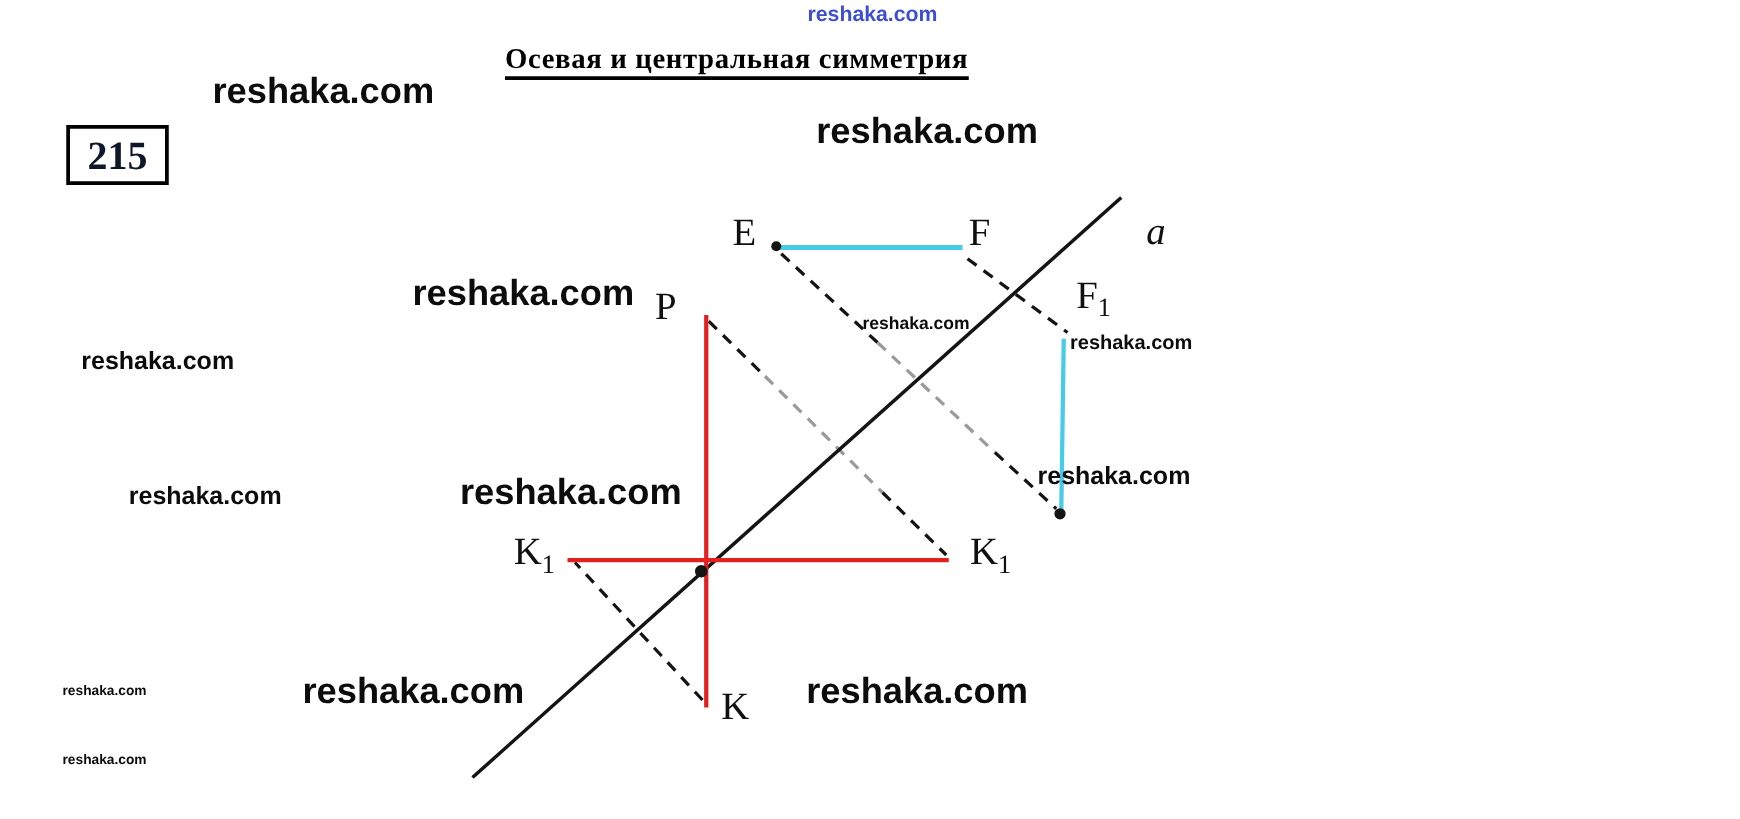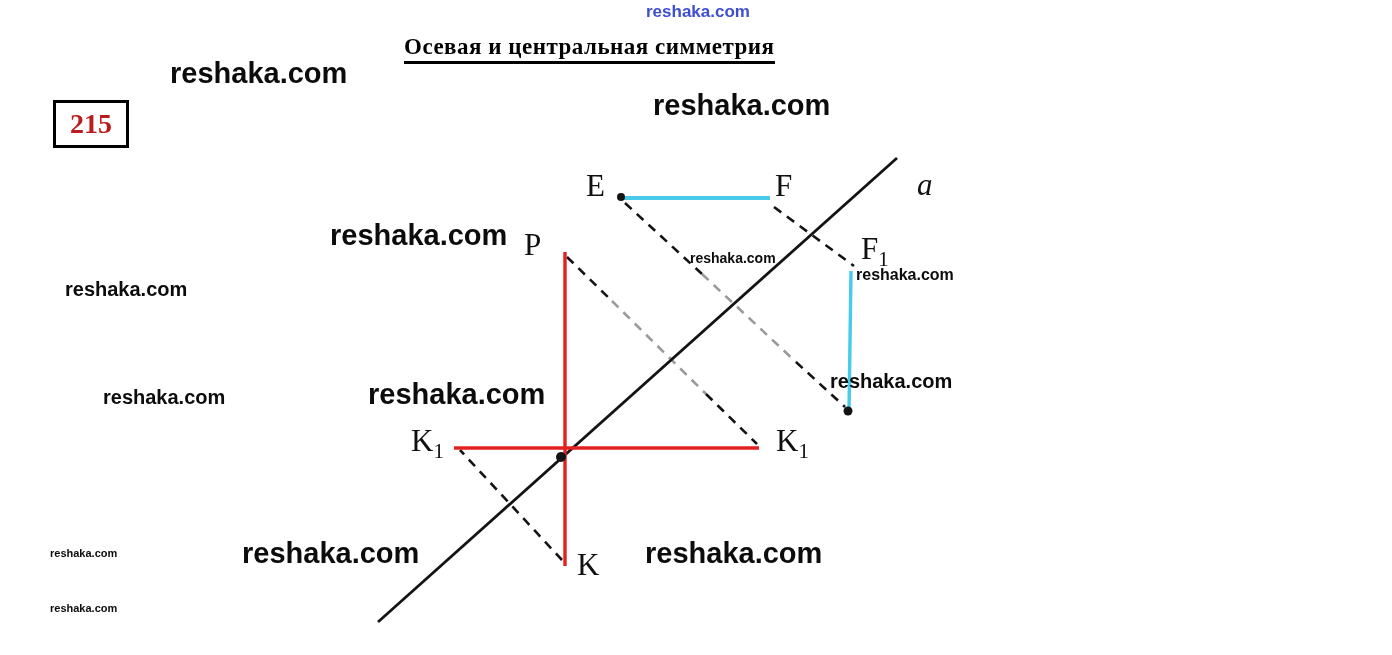--- a/index.html
+++ b/index.html
@@ -20,21 +20,21 @@
   .wm-xs { font-size: 11px; font-weight: 600; }
   .title {
     font-family: "Liberation Serif", "DejaVu Serif", serif;
     font-size: 23px; font-weight: bold; color: #000;
     border-bottom: 3px solid #000;
     padding-bottom: 1px;
     letter-spacing: 0.5px;
   }
   .numbox {
     font-family: "Liberation Serif", "DejaVu Serif", serif;
-    font-size: 28px; font-weight: bold; color: #b91c1c;
+    font-size: 32px; font-weight: bold; color: #0f172a;
     border: 3px solid #000;
     padding: 0 14px;
     line-height: 42px;
   }
   .lbl {
     font-family: "Liberation Serif", "DejaVu Serif", serif;
     font-size: 31px; color: #101010;
   }
   .lbl sub { font-size: 0.68em; line-height: 0; }
   .italic { font-style: italic; }
@@ -107,21 +107,21 @@
 <span class="abs wm wm-xs" style="left:50px; top:547px;">reshaka.com</span>
 
 <span class="abs wm wm-xs" style="left:50px; top:602px;">reshaka.com</span>
 
 <span class="abs lbl" style="left:586px; top:168px;"><span>E</span><sub></sub></span>
 
 <span class="abs lbl" style="left:775px; top:168px;"><span>F</span><sub></sub></span>
 
 <span class="abs lbl italic" style="left:917px; top:167px;"><span>a</span><sub></sub></span>
 
-<span class="abs lbl" style="left:861px; top:231px;"><span>F</span><sub>1</sub></span>
+<span class="abs lbl" style="left:861px; top:218px;"><span>F</span><sub>1</sub></span>
 
 <span class="abs lbl" style="left:524px; top:227px;"><span>P</span><sub></sub></span>
 
 <span class="abs lbl" style="left:411px; top:423px;"><span>K</span><sub>1</sub></span>
 
 <span class="abs lbl" style="left:776px; top:423px;"><span>K</span><sub>1</sub></span>
 
 <span class="abs lbl" style="left:577px; top:547px;"><span>K</span><sub></sub></span>
 
 </body></html>

